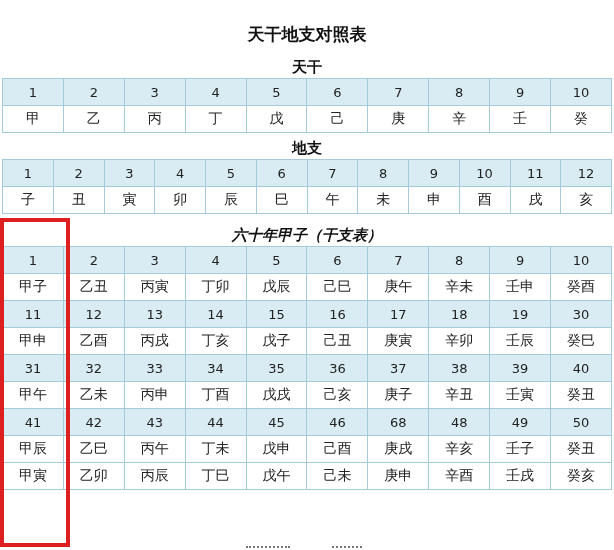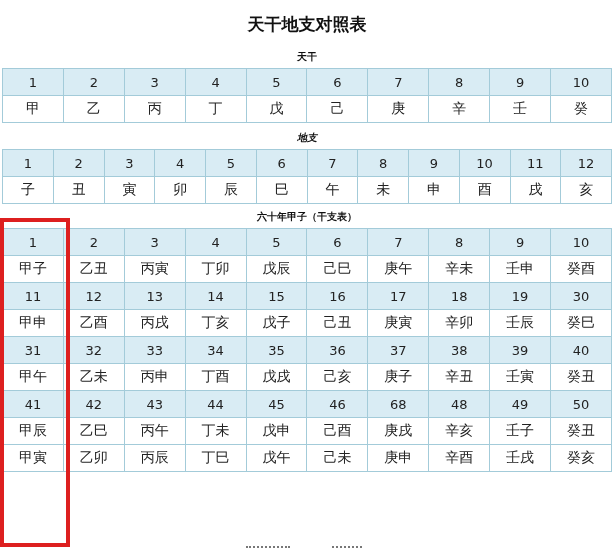--- a/index.html
+++ b/index.html
@@ -1,29 +1,29 @@
 <!DOCTYPE html>
 <html><head>
 <meta charset="utf-8">
 <style>
   html, body { margin:0; padding:0; }
   body {
     width:614px; height:550px; overflow:hidden; position:relative;
     background:#ffffff; font-family:"DejaVu Sans", sans-serif; color:#222;
   }
   .title {
-    padding-top:13px; text-align:center; font-size:17px; font-weight:bold;
+    padding-top:23px; text-align:center; font-size:17px; font-weight:bold;
     line-height:22px; color:#111;
   }
   .section-label {
-    text-align:center; font-size:10px; font-weight:bold; line-height:18px; color:#111;
+    text-align:center; font-size:15px; font-weight:bold; line-height:18px; color:#111;
   }
   .lbl-tiangan { margin-top:13px; }
-  .lbl-dizhi   { margin-top:6px;font-style:italic; }
-  .lbl-jiazi   { margin-top:4px; }
+  .lbl-dizhi   { margin-top:6px; }
+  .lbl-jiazi   { margin-top:12px;font-style:italic; }
   table.ref-table {
     width:610px; margin:2px auto 0 auto; border-collapse:collapse;
     table-layout:fixed; border:1px solid #5e7d8e;
   }
   table.ref-table td {
     border:1px solid #a3cbd9; height:26px; text-align:center;
     vertical-align:middle; font-size:13px; color:#222; padding:0;
   }
   tr.num-row td { background:#d9ecf4; }
   tr.char-row td { background:#ffffff; font-size:14px; }

